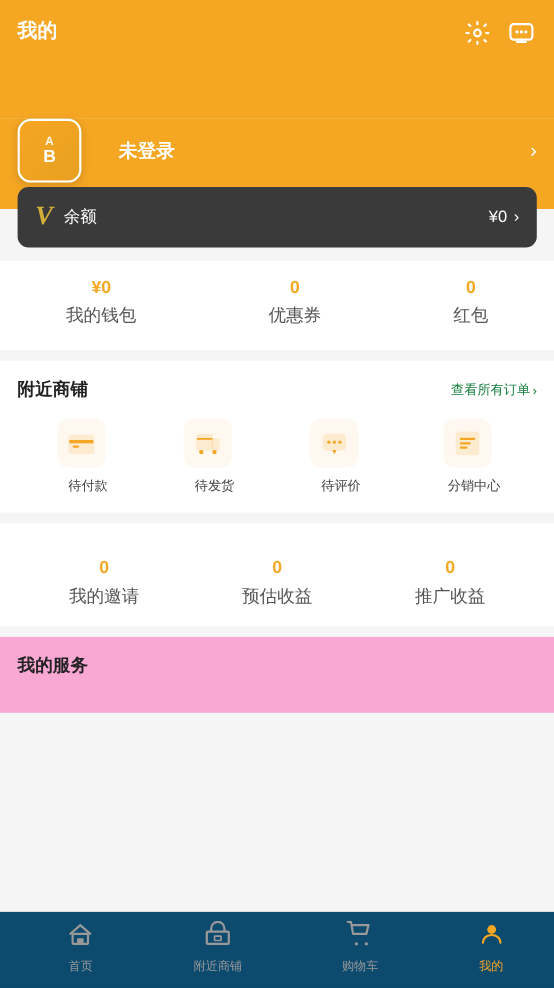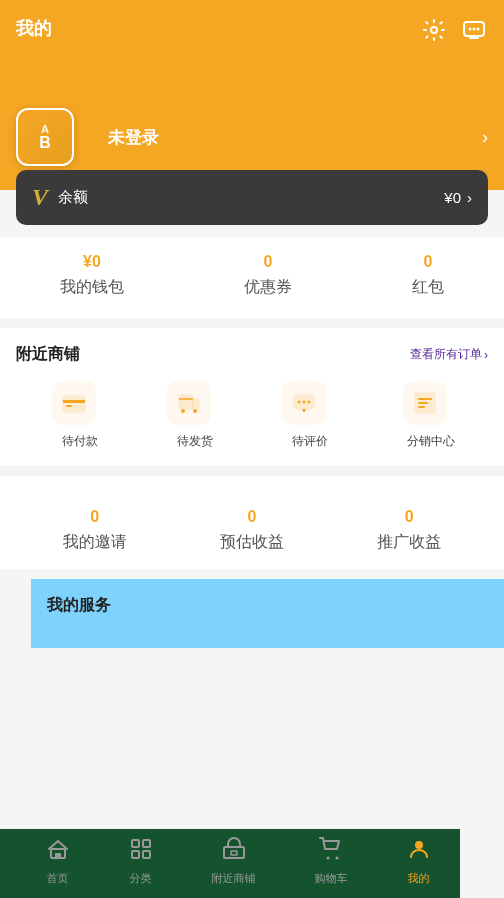--- a/index.html
+++ b/index.html
@@ -136,21 +136,21 @@
       align-items: center;
       margin-bottom: 16px;
     }
     .section-title {
       font-size: 16px;
       font-weight: bold;
       color: #222;
     }
     .section-link {
       font-size: 12px;
-      color: #4c1d95;
+      color: #15803d;
       display: flex;
       align-items: center;
       gap: 2px;
       cursor: pointer;
     }
 
     
     .order-icons {
       display: flex;
       justify-content: space-around;
@@ -191,33 +191,32 @@
     }
     .dist-stat-item {
       display: flex;
       flex-direction: column;
       align-items: center;
       gap: 6px;
     }
 
     
     .services-section {
-      background: #7dd3fc;
+      background: #f9a8d4;
       margin-top: 10px;
       padding: 16px;
-      margin-left: 31px;
     }
 
     
     .bottom-nav {
       position: fixed;
       bottom: 0;
       left: 0;
-      width: 460px;
-      background: #14532d;
+      width: 504px;
+      background: #0c4a6e;
       border-top: 1px solid #eee;
       display: flex;
       justify-content: space-around;
       padding: 8px 0 12px 16px;
       z-index: 100;
     }
     .nav-item {
       display: flex;
       flex-direction: column;
       align-items: center;
@@ -427,31 +426,20 @@
         <path d="M3 12L12 4l9 8" stroke="#999" stroke-width="2" stroke-linecap="round"></path>
         <rect x="5" y="12" width="14" height="9" rx="1" stroke="#999" stroke-width="2"></rect>
         <rect x="9" y="16" width="6" height="5" rx="0.5" fill="#999"></rect>
       </svg>
     </div>
     <span class="nav-label">首页</span>
   </div>
   <div class="nav-item">
     <div class="nav-icon">
       <svg width="24" height="24" viewBox="0 0 24 24" fill="none">
-        <rect x="3" y="3" width="7" height="7" rx="1" stroke="#999" stroke-width="2"></rect>
-        <rect x="14" y="3" width="7" height="7" rx="1" stroke="#999" stroke-width="2"></rect>
-        <rect x="3" y="14" width="7" height="7" rx="1" stroke="#999" stroke-width="2"></rect>
-        <rect x="14" y="14" width="7" height="7" rx="1" stroke="#999" stroke-width="2"></rect>
-      </svg>
-    </div>
-    <span class="nav-label">分类</span>
-  </div>
-  <div class="nav-item">
-    <div class="nav-icon">
-      <svg width="24" height="24" viewBox="0 0 24 24" fill="none">
         <rect x="2" y="10" width="20" height="11" rx="1" stroke="#999" stroke-width="2"></rect>
         <path d="M6 10V7a6 6 0 0112 0v3" stroke="#999" stroke-width="2"></path>
         <rect x="9" y="14" width="6" height="4" rx="0.5" stroke="#999" stroke-width="1.5"></rect>
       </svg>
     </div>
     <span class="nav-label">附近商铺</span>
   </div>
   <div class="nav-item">
     <div class="nav-icon">
       <svg width="24" height="24" viewBox="0 0 24 24" fill="none">

